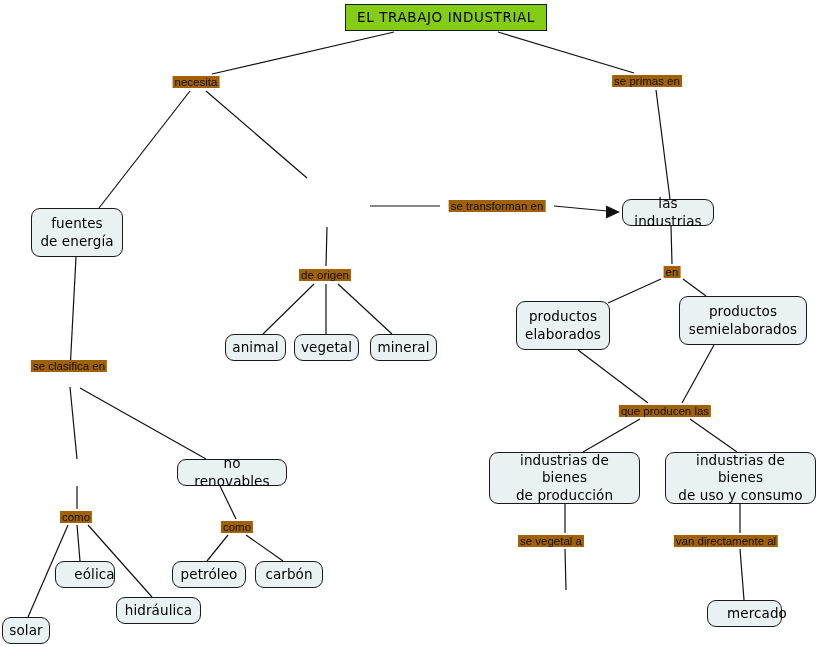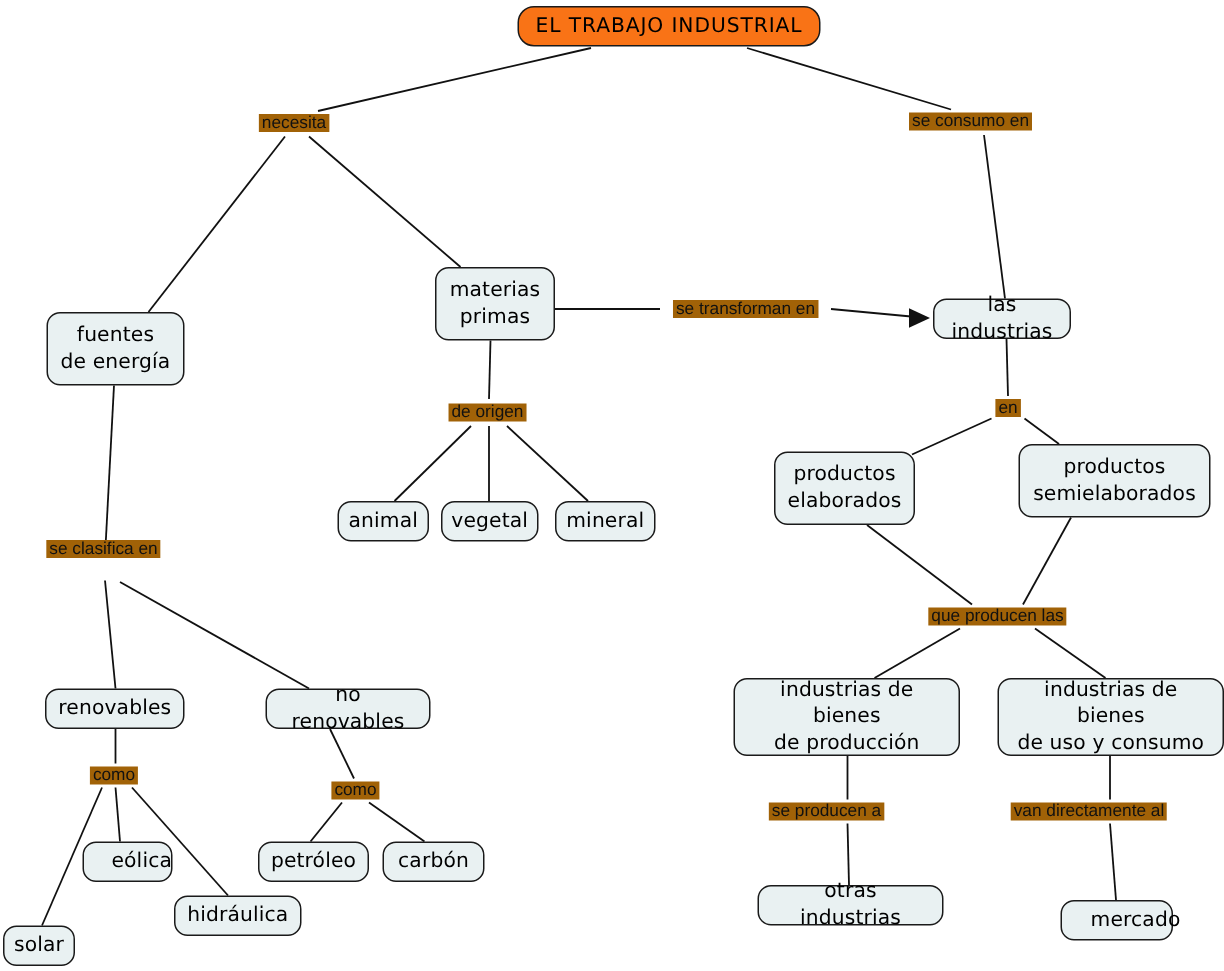--- a/index.html
+++ b/index.html
@@ -23,22 +23,22 @@
     text-align:center;
     font-family:"DejaVu Sans", sans-serif;
     font-size:13.5px;
     line-height:1.28;
     color:#000000;
     padding:3px 8px;
     white-space:pre-line;
     letter-spacing:.1px;
   }
   .node.title{
-    background:#f97316;
-    border-radius:11px;
+    background:#84cc16;
+    border-radius:0;
     font-size:13.5px;
     letter-spacing:.6px;
   }
   .lbl{
     position:absolute;
     font-family:"Liberation Sans", sans-serif;
     font-size:11.5px;
     color:#111111;
     background:#a16207;
     white-space:nowrap;
@@ -82,47 +82,43 @@
       <line x1="246" y1="535" x2="283" y2="561" stroke="#111111" stroke-width="1.2"></line>
       <line x1="565" y1="504" x2="565" y2="533" stroke="#111111" stroke-width="1.2"></line>
       <line x1="565" y1="549" x2="566" y2="590" stroke="#111111" stroke-width="1.2"></line>
       <line x1="740" y1="504" x2="740" y2="533" stroke="#111111" stroke-width="1.2"></line>
       <line x1="740" y1="549" x2="744" y2="600" stroke="#111111" stroke-width="1.2"></line>
       <polygon points="620,212 606,205.5 606,218.5" fill="#111111"></polygon>
     </svg>
 <div class="node title" style="left: 345px; top: 4px; width: 202px; height: 27px;">EL TRABAJO INDUSTRIAL</div>
     <div class="node" style="left: 31px; top: 208px; width: 92px; height: 49px;">fuentes
 de energía</div>
-    <div class="node" style="left: 290px; top: 178px; width: 80px; height: 49px;">materias
-primas</div>
     <div class="node" style="left: 622px; top: 199px; width: 92px; height: 27px;">las industrias</div>
     <div class="node" style="left: 225px; top: 334px; width: 61px; height: 27px;">animal</div>
     <div class="node" style="left: 294px; top: 334px; width: 65px; height: 27px;">vegetal</div>
     <div class="node" style="left: 370px; top: 334px; width: 67px; height: 27px;">mineral</div>
     <div class="node" style="left: 516px; top: 301px; width: 94px; height: 49px;">productos
 elaborados</div>
     <div class="node" style="left: 679px; top: 296px; width: 128px; height: 49px;">productos
 semielaborados</div>
-    <div class="node" style="left: 30px; top: 459px; width: 93px; height: 27px;">renovables</div>
     <div class="node" style="left: 177px; top: 459px; width: 110px; height: 27px;">no renovables</div>
     <div class="node" style="left: 489px; top: 452px; width: 151px; height: 52px;">industrias de bienes
 de producción</div>
     <div class="node" style="left: 665px; top: 452px; width: 151px; height: 52px;">industrias de bienes
 de uso y consumo</div>
     <div class="node" style="left: 55px; top: 561px; width: 60px; height: 27px; padding-left: 27px;">eólica</div>
     <div class="node" style="left: 116px; top: 597px; width: 85px; height: 27px;">hidráulica</div>
     <div class="node" style="left: 2px; top: 617px; width: 48px; height: 27px;">solar</div>
     <div class="node" style="left: 172px; top: 561px; width: 74px; height: 27px;">petróleo</div>
     <div class="node" style="left: 255px; top: 561px; width: 68px; height: 27px;">carbón</div>
-    <div class="node" style="left: 505px; top: 590px; width: 124px; height: 27px;">otras industrias</div>
     <div class="node" style="left: 707px; top: 600px; width: 75px; height: 27px; padding-left: 33px;">mercado</div>
     <div class="lbl" style="left: 196px; top: 82px;">necesita</div>
-    <div class="lbl" style="left: 647px; top: 81px;">se consumo en</div>
+    <div class="lbl" style="left: 647px; top: 81px;">se primas en</div>
     <div class="lbl" style="left: 497px; top: 206px;">se transforman en</div>
     <div class="lbl" style="left: 325px; top: 275px;">de origen</div>
     <div class="lbl" style="left: 672px; top: 272px;">en</div>
     <div class="lbl" style="left: 69px; top: 366px;">se clasifica en</div>
     <div class="lbl" style="left: 665px; top: 411px;">que producen las</div>
     <div class="lbl" style="left: 76px; top: 517px;">como</div>
     <div class="lbl" style="left: 237px; top: 527px;">como</div>
-    <div class="lbl" style="left: 551px; top: 541px;">se producen a</div>
+    <div class="lbl" style="left: 551px; top: 541px;">se vegetal a</div>
     <div class="lbl" style="left: 726px; top: 541px;">van directamente al</div>
   </div>
 
 </body></html>

